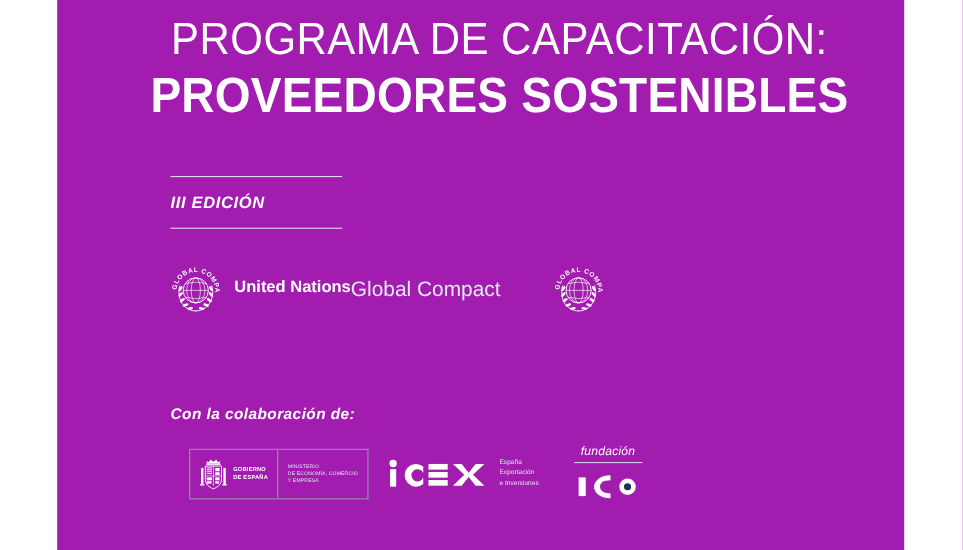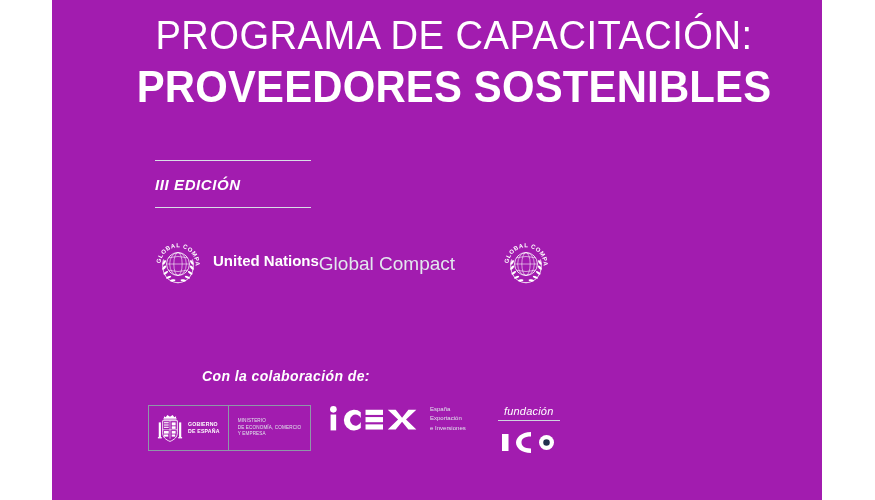--- a/index.html
+++ b/index.html
@@ -117,29 +117,28 @@
   
   .collab-label {
     position: absolute;
     left: 103px;
     top: 368px;
     font-size: 14px;
     font-weight: 700;
     font-style: italic;
     color: #ffffff;
     letter-spacing: 0.4px;
-    margin-left: 47px;
   }
 
   .partners-row {
     position: absolute;
-    left: 96px;
+    left: 120px;
     top: 405px;
     display: flex;
-    align-items: flex-start;
+    align-items: center;
     gap: 18px;
   }
 
   
   .gob-box {
     border: 1px solid #8e97a8;
     height: 44px;
     display: flex;
     align-items: stretch;
     padding: 0;

